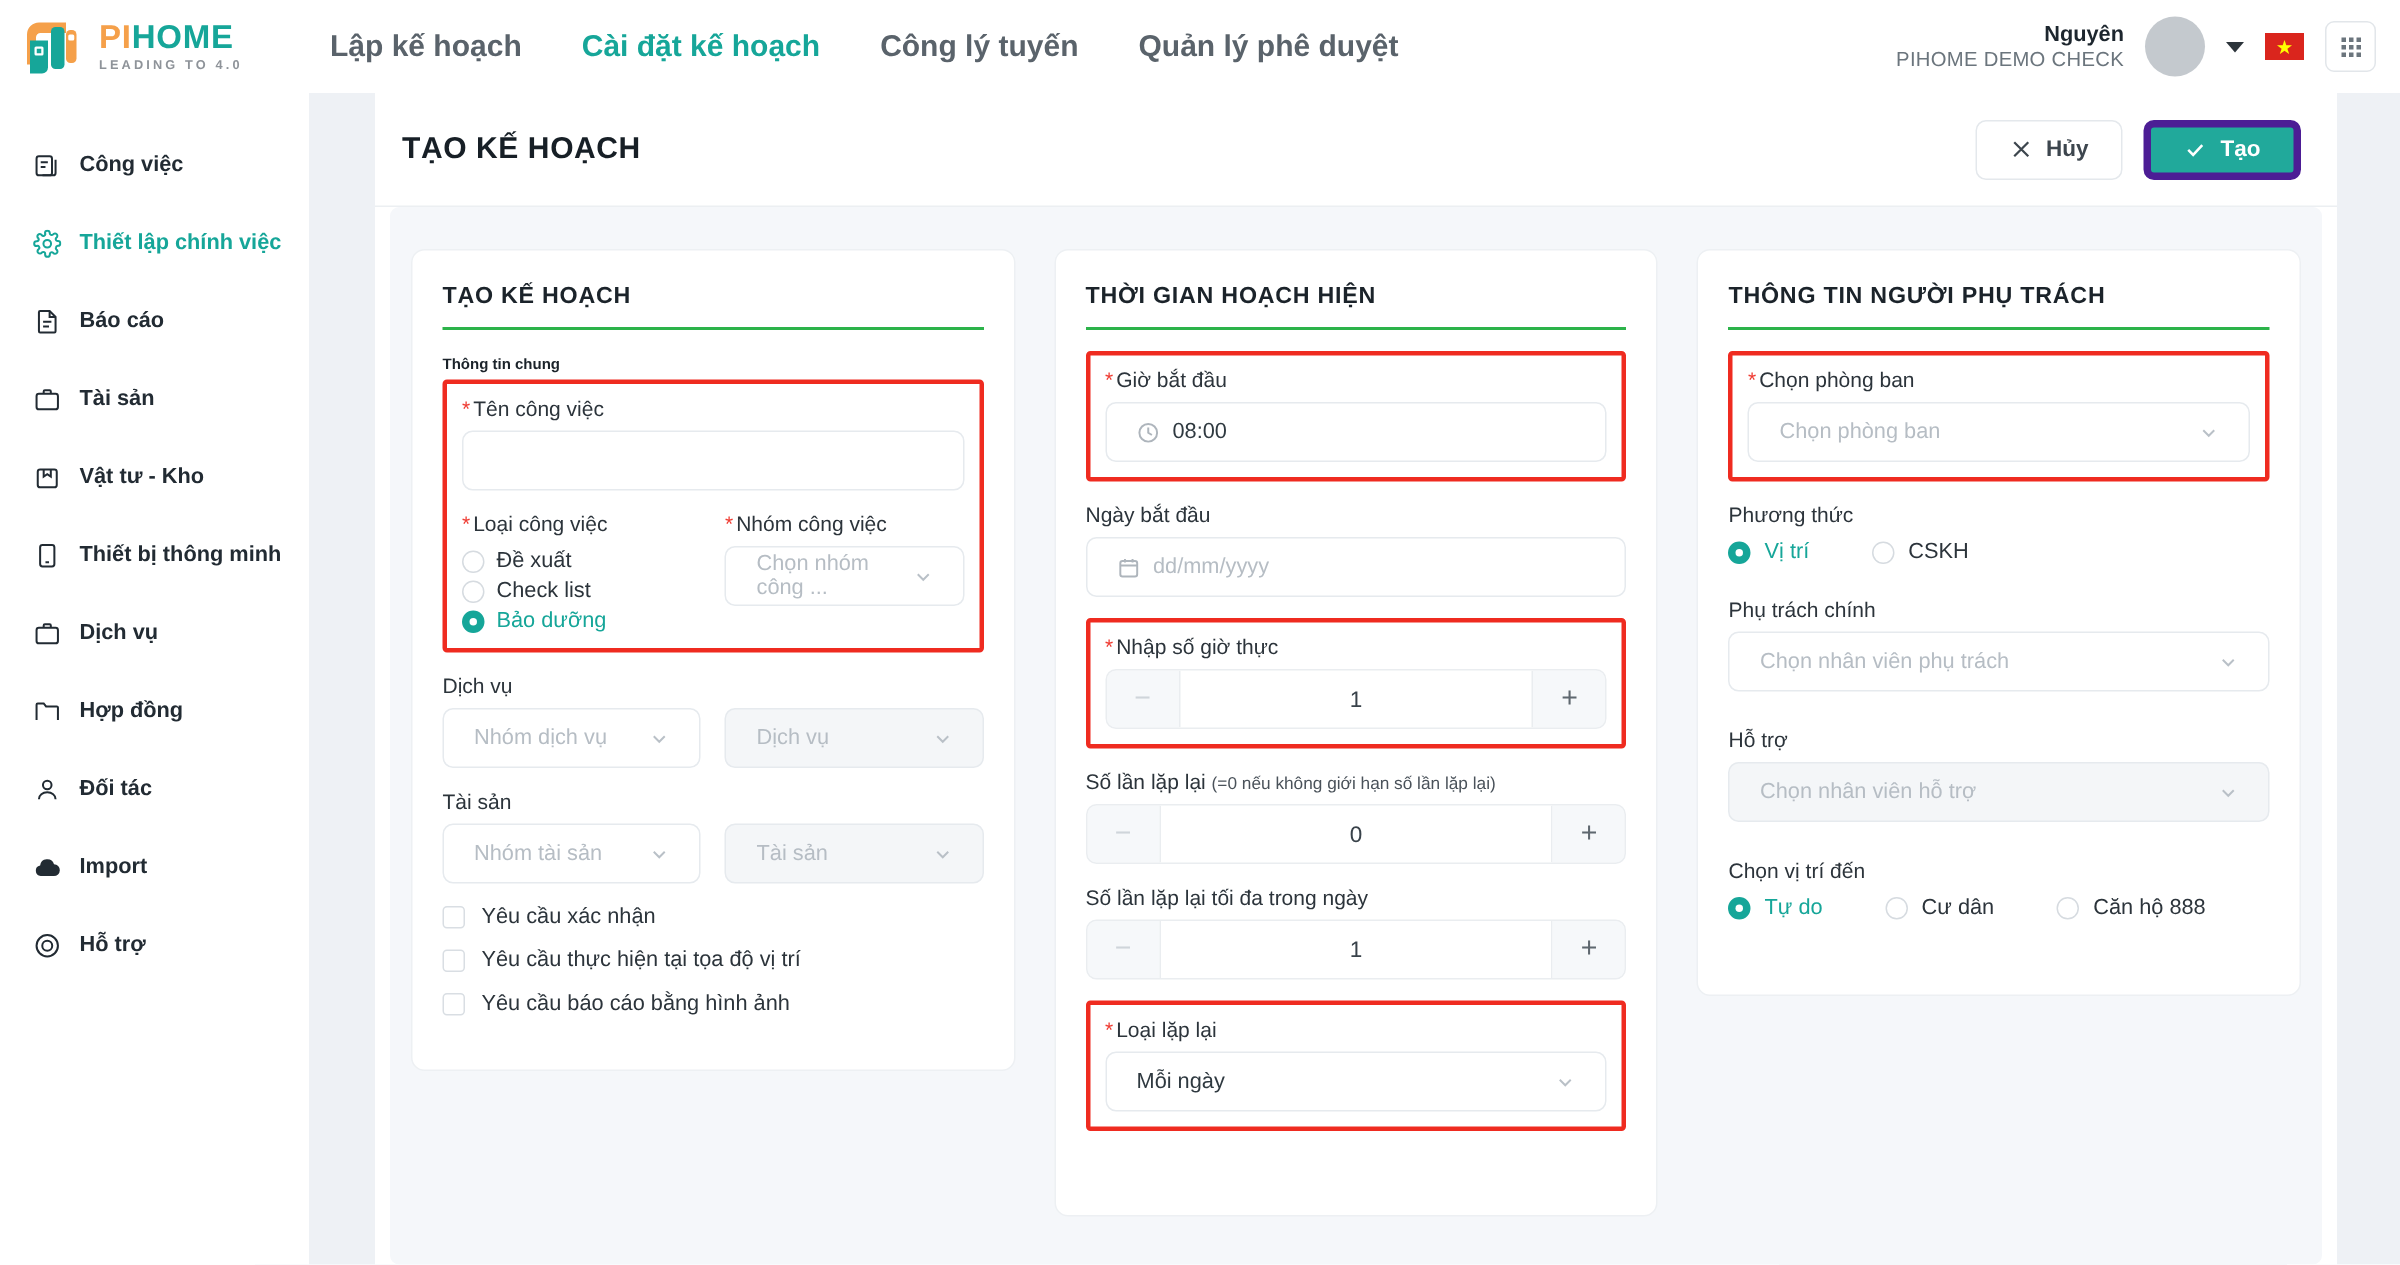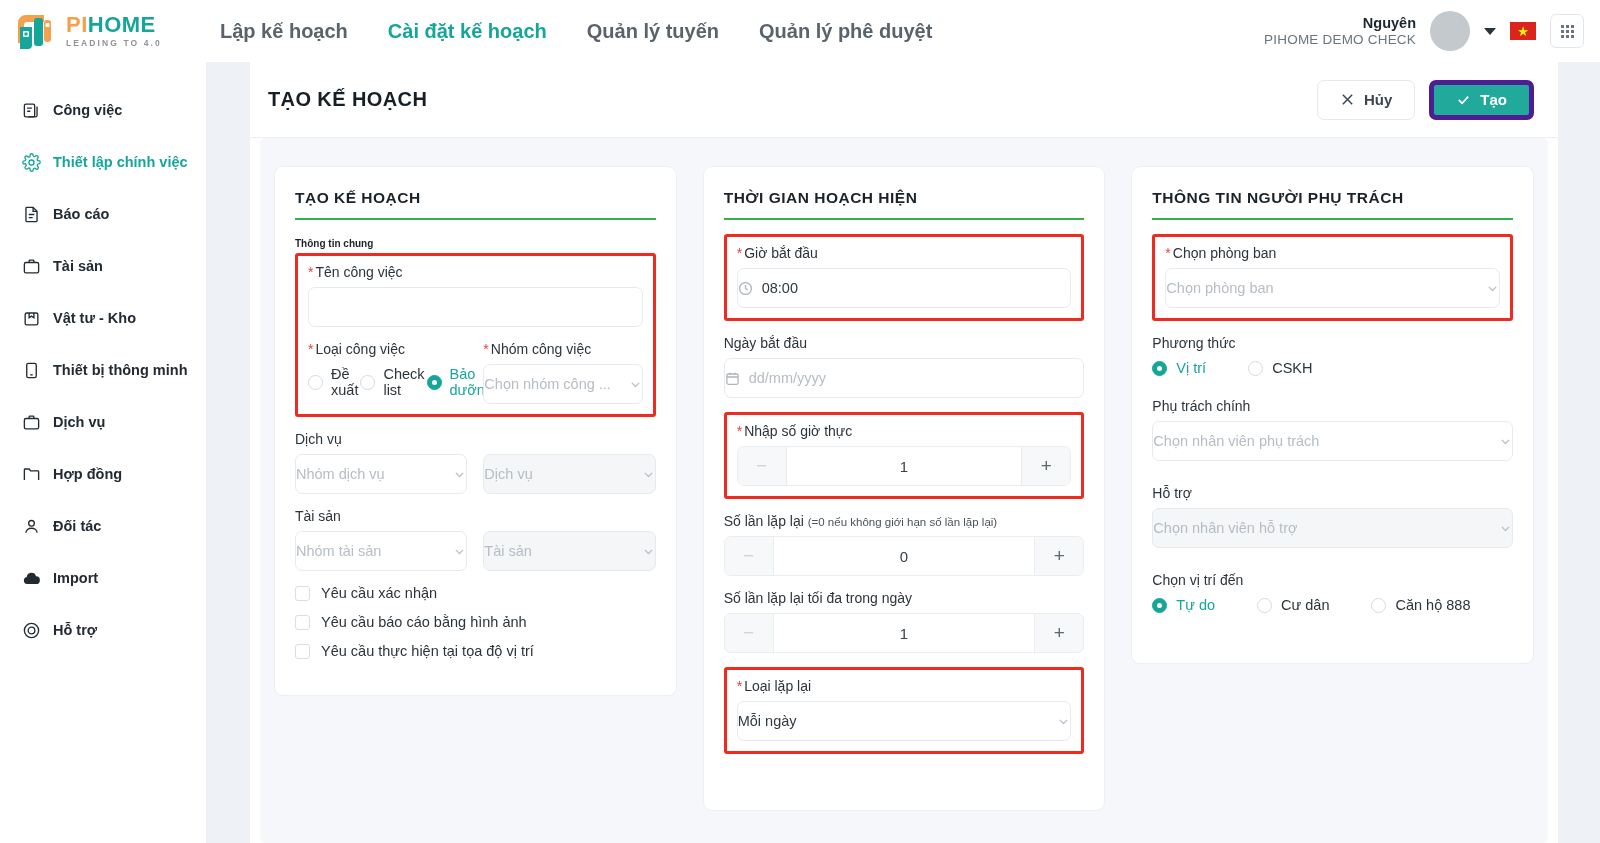--- a/index.html
+++ b/index.html
@@ -83,35 +83,35 @@
   .card-title { font-size: 15.5px; font-weight: 800; color: #1b232a; letter-spacing: .5px; }
   .card-rule { height: 2px; background: #2cb34a; margin: 11px 0 0 0; }
 
   .sect-label { font-size: 10px; font-weight: 800; color: #1b232a; margin: 18px 0 4px; }
   .fl { font-size: 14px; color: #2c343b; margin-bottom: 7px; }
   .req { color: #ef3b32; margin-right: 2px; }
   .sub-note { font-size: 11.5px; color: #4a525a; font-weight: 400; }
 
   .inp, .sel {
     height: 40px; border: 1px solid #e6eaee; border-radius: 7px; background: #fff;
-    display: flex; align-items: center; padding: 0 0; font-size: 14.5px; color: #2f3940;
+    display: flex; align-items: center; padding: 0 20px; font-size: 14.5px; color: #2f3940;
     width: 100%;
   }
   .sel { justify-content: space-between; }
   .sel.dim { background: #f4f6f8; }
   .ph { color: #b6bdc4; }
   .chev { width: 13px; height: 13px; color: #b9c0c7; flex: none; }
   .pre-ico { width: 15px; height: 15px; color: #aeb5bc; margin-right: 9px; flex: none; }
 
   .field { margin-bottom: 14px; }
   .two { display: flex; gap: 16px; }
   .two > div { flex: 1; min-width: 0; }
 
   .radio-row { display: flex; align-items: center; gap: 8px; margin-top: 2px; font-size: 14.5px; color: #2c343b; cursor:pointer; }
-  .radio-col { display: flex; flex-direction: row; gap: 2px; }
+  .radio-col { display: flex; flex-direction: column; gap: 2px; }
   .rb { width: 15px; height: 15px; border-radius: 50%; border: 1.5px solid #d6dbe0; background: #fff;
         flex: none; position: relative; }
   .rb.on { border-color: #16a699; background: #16a699; }
   .rb.on::after { content: ""; position: absolute; left: 4px; top: 4px; width: 5px; height: 5px;
                   border-radius: 50%; background: #fff; }
   .radio-row.on { color: #16a699; }
   .radio-inline { display: flex; align-items: center; gap: 42px; margin-top: 6px; }
   .radio-inline .radio-row { gap: 9px; }
 
   .cb-row { display: flex; align-items: center; gap: 11px; font-size: 14.5px; color: #2c343b;
@@ -265,21 +265,21 @@
         </span>
         <span>Hỗ trợ</span>
       </div>
     </nav>
   </aside>
 
   <header class="topbar">
     <div class="tabs">
       <div class="tab">Lập kế hoạch</div>
       <div class="tab active">Cài đặt kế hoạch</div>
-      <div class="tab">Quản lý tuyến</div>
+      <div class="tab">Công lý tuyến</div>
       <div class="tab">Quản lý phê duyệt</div>
     </div>
 
     <div class="topright">
       <div class="user-block">
         <div class="user-name">Nguyên</div>
         <div class="user-org">PIHOME DEMO CHECK</div>
       </div>
       <div class="avatar"></div>
       <div class="caret"></div>
@@ -410,25 +410,25 @@
             </div>
           </div>
         </div>
 
         <div class="cb-row">
           <span class="cb"></span>
           <span>Yêu cầu xác nhận</span>
         </div>
         <div class="cb-row">
           <span class="cb"></span>
-          <span>Yêu cầu báo cáo bằng hình ảnh</span>
+          <span>Yêu cầu thực hiện tại tọa độ vị trí</span>
         </div>
         <div class="cb-row">
           <span class="cb"></span>
-          <span>Yêu cầu thực hiện tại tọa độ vị trí</span>
+          <span>Yêu cầu báo cáo bằng hình ảnh</span>
         </div>
         <div style="height:16px"></div>
       </section>
 
       <section class="card">
         <div class="card-title">THỜI GIAN HOẠCH HIỆN</div>
         <div class="card-rule"></div>
 
         <div style="height:14px"></div>
 

